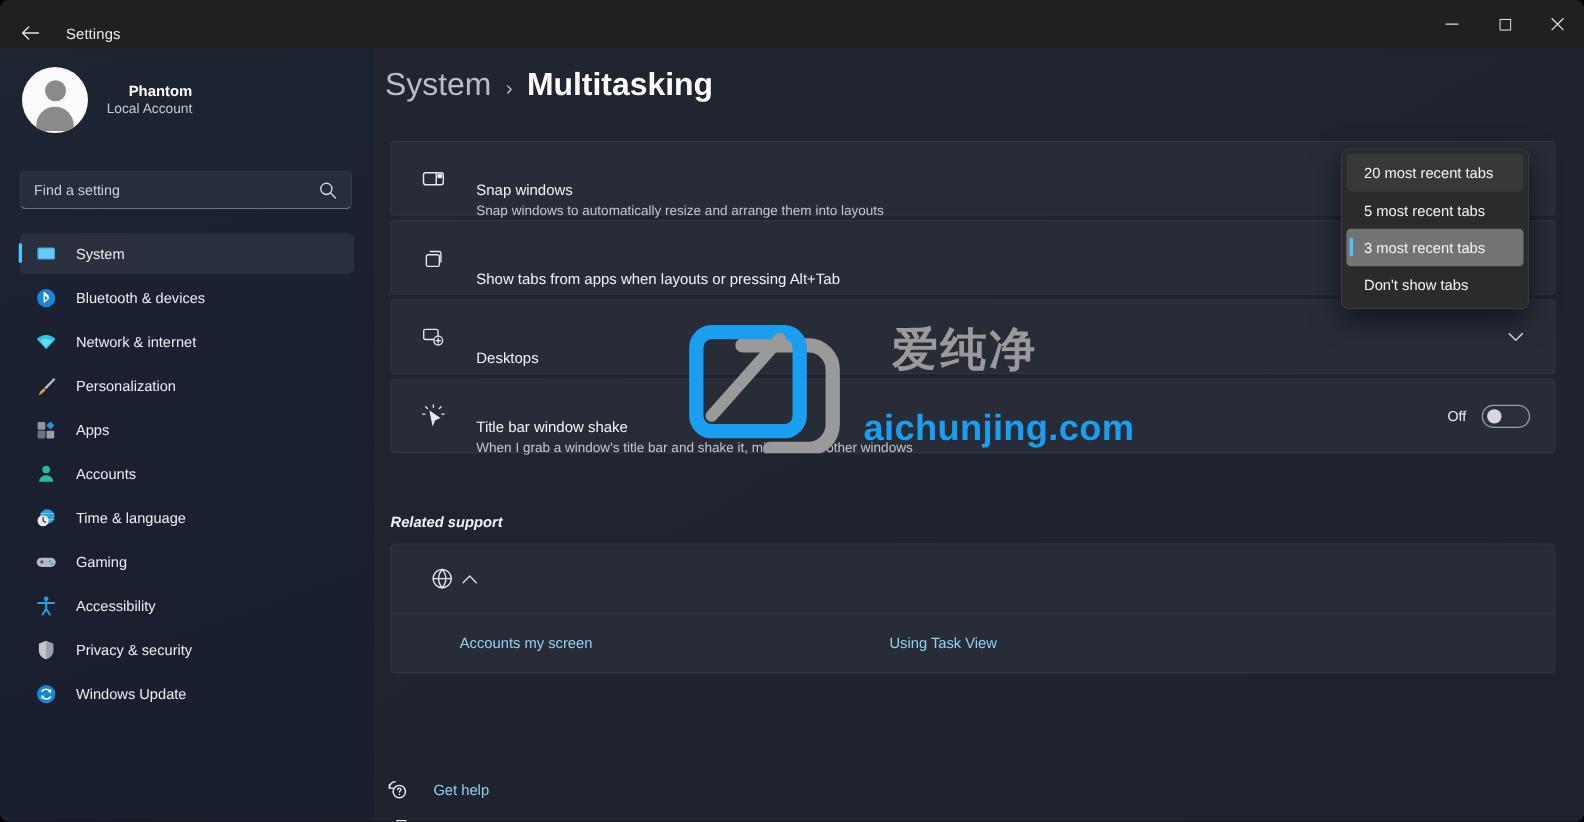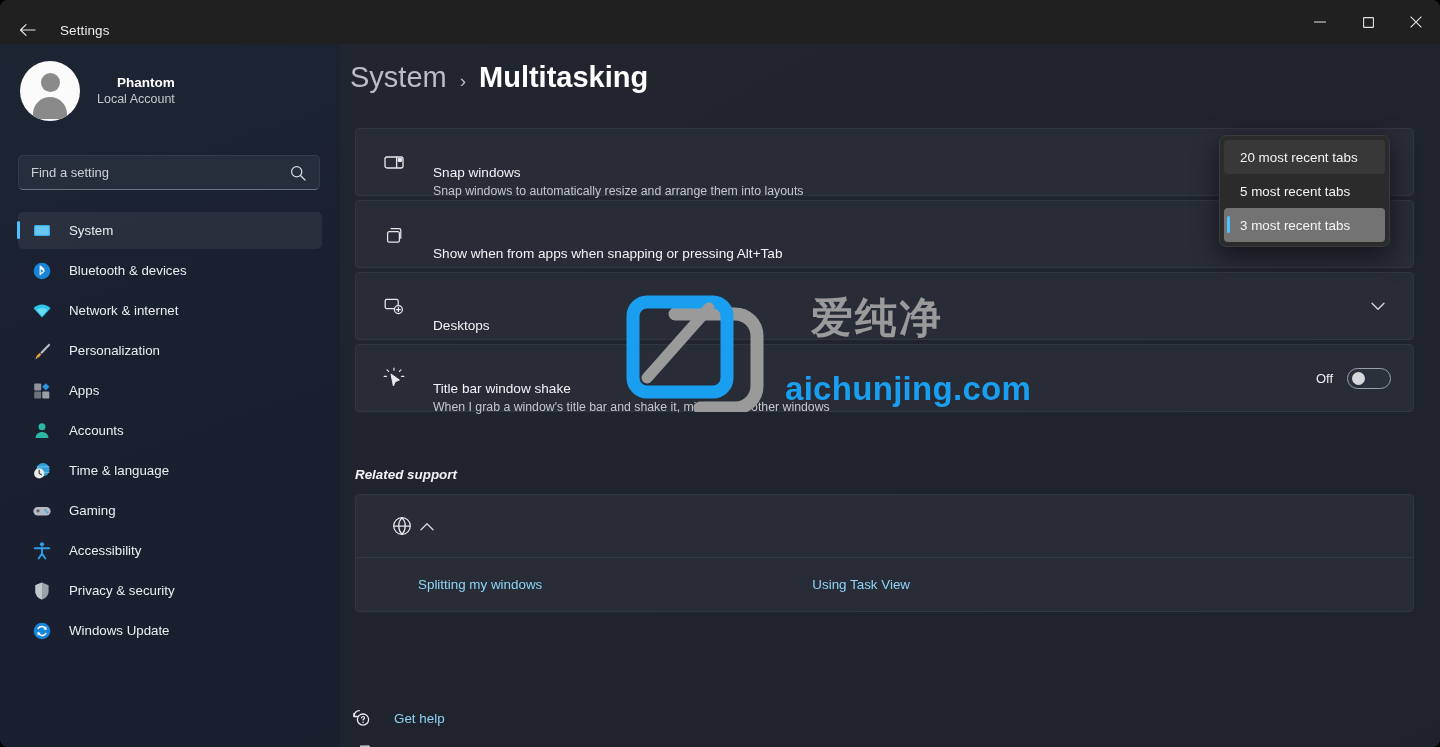--- a/index.html
+++ b/index.html
@@ -561,21 +561,21 @@
     <div class="card" style="top:156px;height:68px;">
       <div class="row">
         <span class="row-ic">
           <svg width="22" height="22" viewBox="0 0 22 22" fill="none" stroke="#e6e8ea">
             <path d="M6.2 8.6h8.6a1.6 1.6 0 011.6 1.6v7.4a1.6 1.6 0 01-1.6 1.6H6.2a1.6 1.6 0 01-1.6-1.6v-7.4A1.6 1.6 0 016.2 8.6z" stroke-width="1.25"></path>
             <path d="M8 5.6h8.2a1.6 1.6 0 011.6 1.6v8" stroke-width="1.25" stroke-linecap="round"></path>
             <path d="M10.2 3h6.4a2.8 2.8 0 012.8 2.8v6" stroke-width="1.25" stroke-linecap="round" opacity="0"></path>
           </svg>
         </span>
         <div class="row-text">
-          <div class="row-title">Show when from apps when snapping or pressing Alt+Tab</div>
+          <div class="row-title">Show tabs from apps when layouts or pressing Alt+Tab</div>
         </div>
       </div>
     </div>
 
     <div class="card" style="top:228px;height:68px;">
       <div class="row">
         <span class="row-ic">
           <svg width="22" height="22" viewBox="0 0 22 22" fill="none" stroke="#e6e8ea">
             <rect x="2.2" y="4.4" width="13" height="9.2" rx="1.6" stroke-width="1.25"></rect>
             <circle cx="15.4" cy="14.6" r="4" fill="#2a303b" stroke-width="1.25"></circle>
@@ -624,21 +624,21 @@
             <path d="M2.7 11h16.6M11 2.7c2.2 2.4 3.3 5.3 3.3 8.3s-1.1 5.9-3.3 8.3c-2.2-2.4-3.3-5.3-3.3-8.3S8.8 5.1 11 2.7z" stroke-width="1.25"></path>
           </svg>
         </span>
         <span class="chev">
           <svg width="14" height="9" viewBox="0 0 14 9" fill="none" stroke="#d7dade">
             <path d="M1 7.7L7 1.7L13 7.7" stroke-width="1.3" stroke-linecap="round" stroke-linejoin="round"></path>
           </svg>
         </span>
       </div>
       <div class="support-body">
-        <span class="slink">Splitting my windows</span>
+        <span class="slink">Accounts my screen</span>
         <span class="slink slink-2">Using Task View</span>
       </div>
     </div>
 
     <div class="footer-link" style="top:663px;">
       <span class="footer-ic">
         <svg width="20" height="20" viewBox="0 0 20 20" fill="none" stroke="#eef0f2">
           <path d="M3 8.2C3 5 5.4 2.6 8.3 2.6" stroke-width="1.3" stroke-linecap="round"></path>
           <path d="M3 5.3v3.2h3.2" stroke-width="1.3" stroke-linecap="round" stroke-linejoin="round"></path>
           <circle cx="12" cy="11.6" r="5.6" stroke-width="1.3"></circle>
@@ -669,15 +669,16 @@
       <div class="wm-cn">爱纯净</div>
       <div class="wm-url">aichunjing.com</div>
     </div>
 
   </div>
 
   <div class="dropdown">
     <div class="dd-item hover">20 most recent tabs</div>
     <div class="dd-item">5 most recent tabs</div>
     <div class="dd-item selected">3 most recent tabs</div>
+    <div class="dd-item">Don't show tabs</div>
   </div>
 
 </div>
 
 </body></html>

